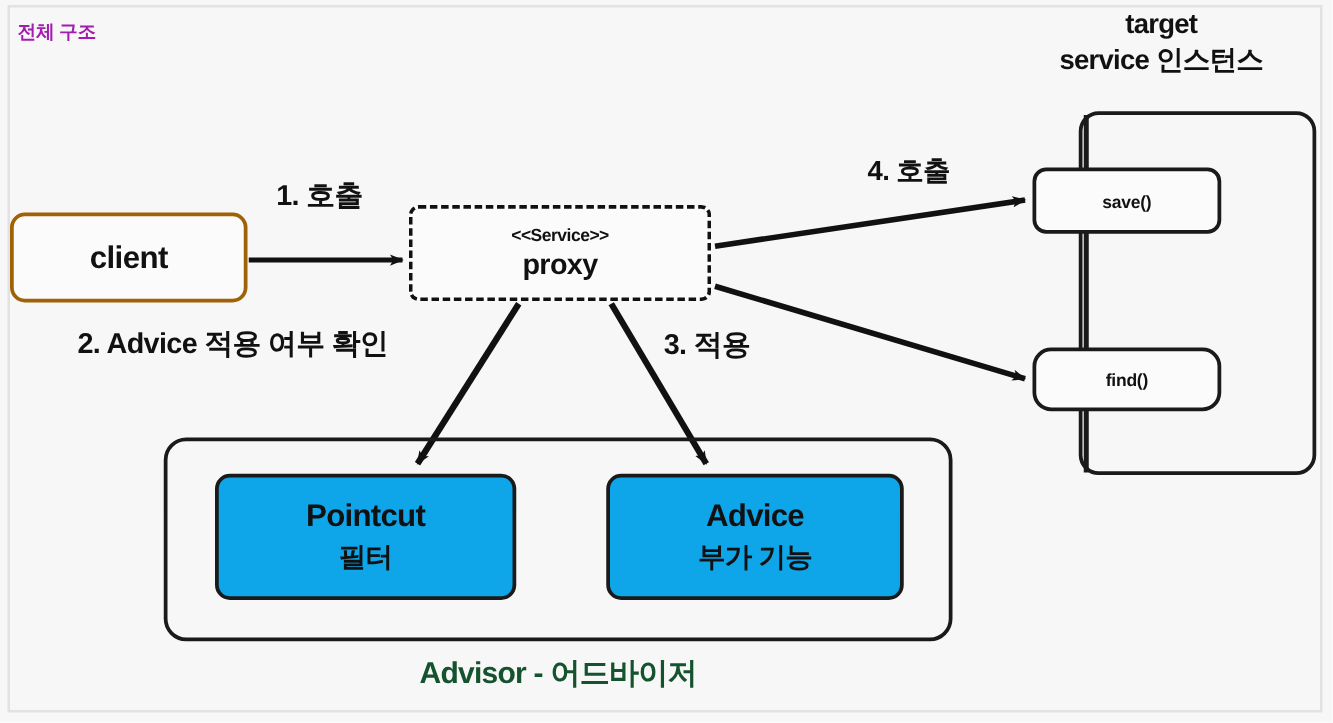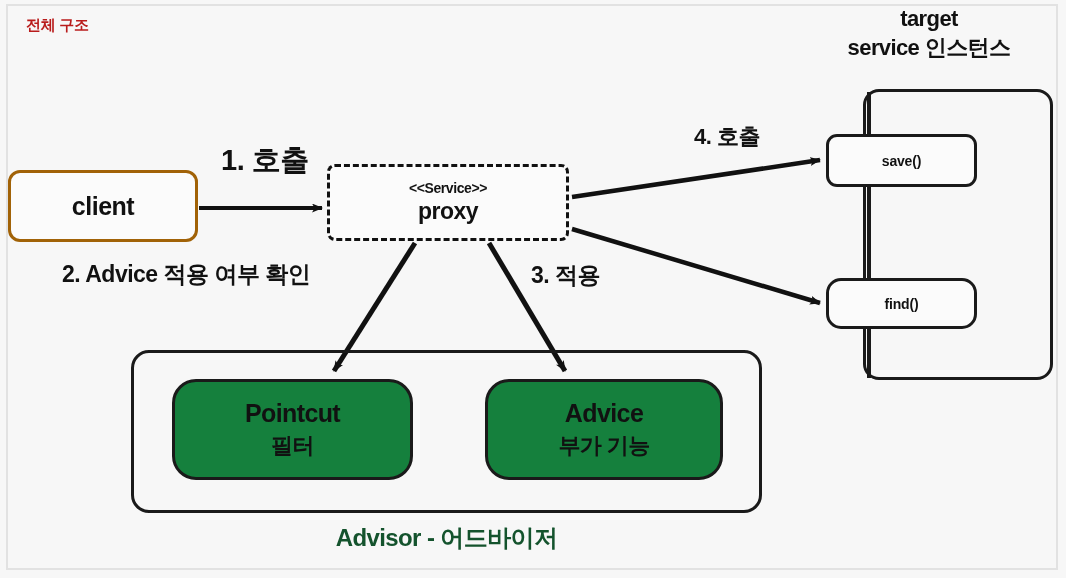--- a/index.html
+++ b/index.html
@@ -42,25 +42,25 @@
     display: flex;
     flex-direction: column;
     align-items: center;
     justify-content: center;
     color: #111111;
     text-align: center;
   }
 
   .title-label {
     position: absolute;
-    left: 26px;
+    left: 14px;
     top: 16px;
     font-size: 15px;
     font-weight: bold;
-    color: #b91c1c;
+    color: #a21caf;
     letter-spacing: -0.3px;
   }
 
   .client-box {
     left: 8px;
     top: 170px;
     width: 190px;
     height: 72px;
     background: #fbfbfb;
     border: 3px solid #a16207;
@@ -141,23 +141,23 @@
     left: 131px;
     top: 350px;
     width: 631px;
     height: 163px;
     border: 3px solid #1a1a1a;
     border-radius: 18px;
     background: transparent;
   }
 
   .advisor-child {
-    background: #15803d;
-    border: 3px solid #1a1a1a;
-    border-radius: 24px;
+    background: #0ea5e9;
+    border: 3px solid #1a1a1a;
+    border-radius: 12px;
     gap: 3px;
   }
   .pointcut-box {
     left: 172px;
     top: 379px;
     width: 241px;
     height: 101px;
   }
   .advice-box {
     left: 485px;
@@ -189,21 +189,21 @@
     letter-spacing: -0.6px;
   }
 
   .edge-label {
     position: absolute;
     font-weight: bold;
     color: #111;
     white-space: nowrap;
     letter-spacing: -0.5px;
   }
-  .label-1 { left: 221px; top: 141px; font-size: 29px; }
+  .label-1 { left: 221px; top: 141px; font-size: 23px; }
   .label-2 { left: 62px;  top: 259px; font-size: 23px; }
   .label-3 { left: 531px; top: 260px; font-size: 23px; }
   .label-4 { left: 694px; top: 122px; font-size: 22px; }
 </style>
 </head>
 <body>
 
 <div id="canvas">
 
   <div id="frame"></div>

